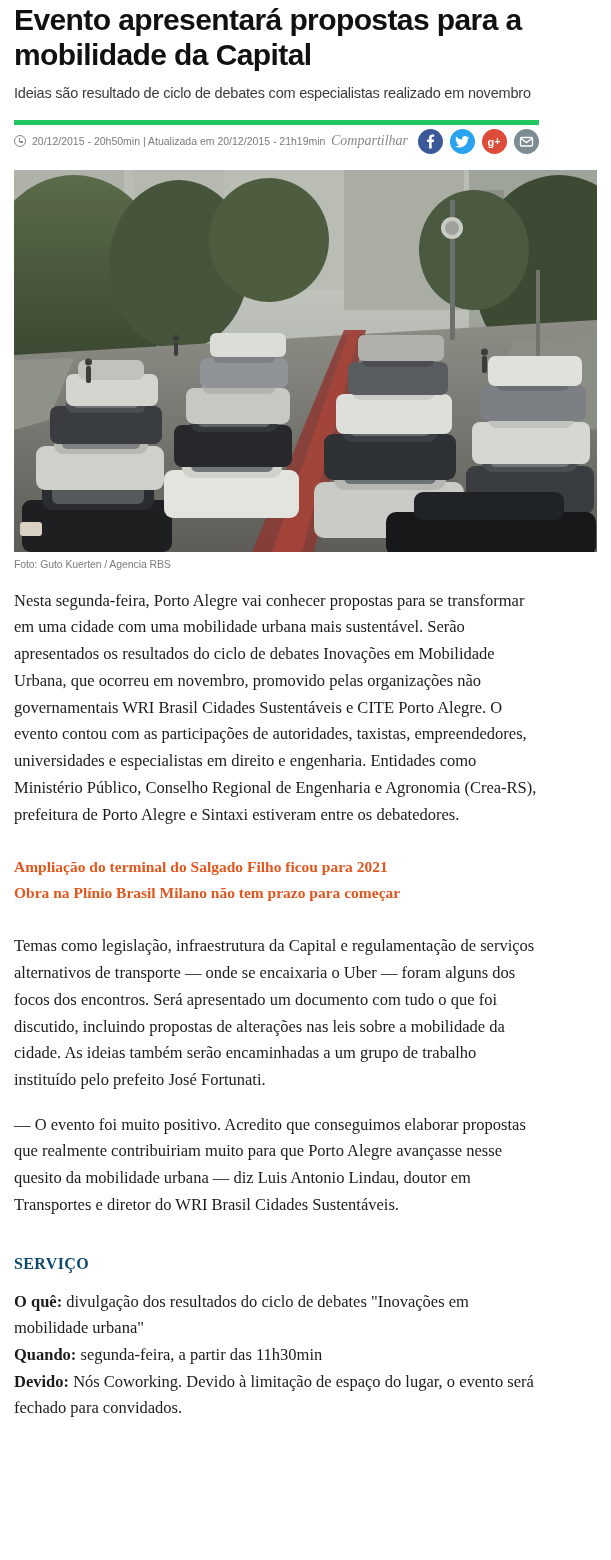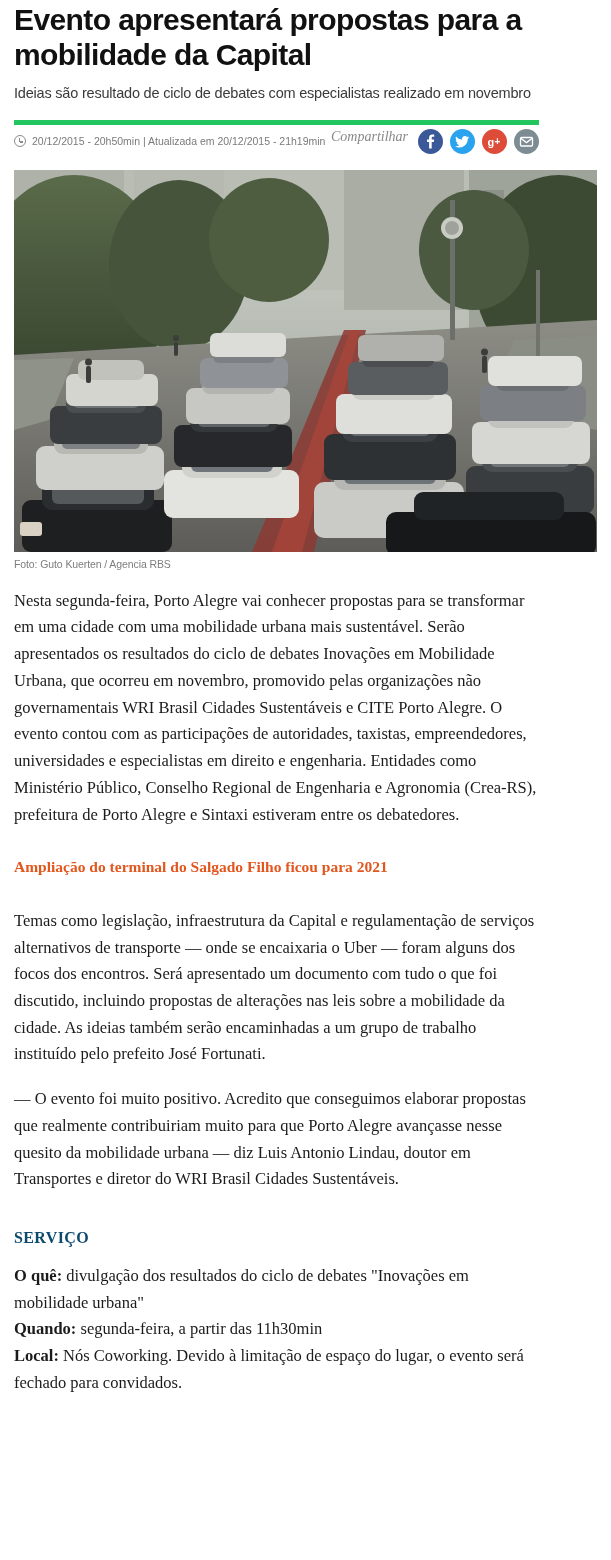--- a/index.html
+++ b/index.html
@@ -79,20 +79,21 @@
     background: #8a8a8a;
   }
   .meta-text {
     font-size: 10.5px;
     color: #7a7a7a;
     letter-spacing: 0px;
     white-space: nowrap;
   }
   .meta-right {
     display: flex;
+    align-items: center;
     gap: 7px;
   }
   .share-label {
     font-family: "Liberation Serif", serif;
     font-style: italic;
     font-size: 14px;
     color: #888888;
     margin-right: 3px;
   }
   .share-btn {
@@ -361,36 +362,37 @@
       <rect x="0" y="0" width="583" height="382" fill="none"></rect>
     </svg>
   </div>
 
   <p class="caption">Foto: Guto Kuerten / Agencia RBS</p>
 
   <p class="body-text">Nesta segunda-feira, Porto Alegre vai conhecer propostas para se transformar em uma cidade com uma mobilidade urbana mais sustentável. Serão apresentados os resultados do ciclo de debates Inovações em Mobilidade Urbana, que ocorreu em novembro, promovido pelas organizações não governamentais WRI Brasil Cidades Sustentáveis e CITE Porto Alegre. O evento contou com as participações de autoridades, taxistas, empreendedores, universidades e especialistas em direito e engenharia. Entidades como Ministério Público, Conselho Regional de Engenharia e Agronomia (Crea-RS), prefeitura de Porto Alegre e Sintaxi estiveram entre os debatedores.</p>
 
   <div class="related">
     <a href="#">Ampliação do terminal do Salgado Filho ficou para 2021</a>
+    <a href="#">Obra na Plínio Brasil Milano não tem prazo para começar</a>
   </div>
 
   <p class="body-text gap-lg">Temas como legislação, infraestrutura da Capital e regulamentação de serviços alternativos de transporte — onde se encaixaria o Uber — foram alguns dos focos dos encontros. Será apresentado um documento com tudo o que foi discutido, incluindo propostas de alterações nas leis sobre a mobilidade da cidade. As ideias também serão encaminhadas a um grupo de trabalho instituído pelo prefeito José Fortunati.</p>
 
   <p class="body-text">— O evento foi muito positivo. Acredito que conseguimos elaborar propostas que realmente contribuiriam muito para que Porto Alegre avançasse nesse quesito da mobilidade urbana — diz Luis Antonio Lindau, doutor em Transportes e diretor do WRI Brasil Cidades Sustentáveis.</p>
 
   <p class="service-title">SERVIÇO</p>
 
   <div class="service-block">
     <span class="service-line">
       <b>O quê:</b>
       <span>divulgação dos resultados do ciclo de debates "Inovações em mobilidade urbana"</span>
     </span>
     <span class="service-line">
       <b>Quando:</b>
       <span>segunda-feira, a partir das 11h30min</span>
     </span>
     <span class="service-line">
-      <b>Local:</b>
+      <b>Devido:</b>
       <span>Nós Coworking. Devido à limitação de espaço do lugar, o evento será fechado para convidados.</span>
     </span>
   </div>
 
 </div>
 
 </body></html>

